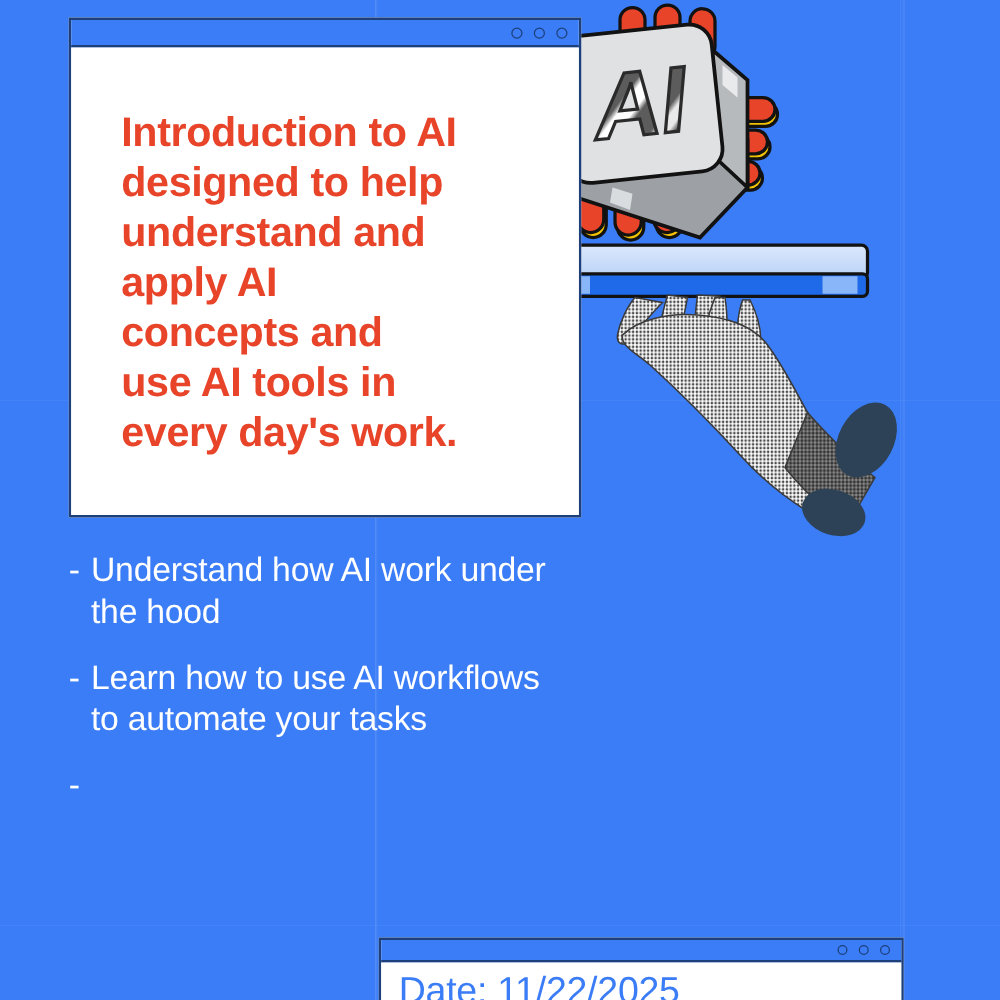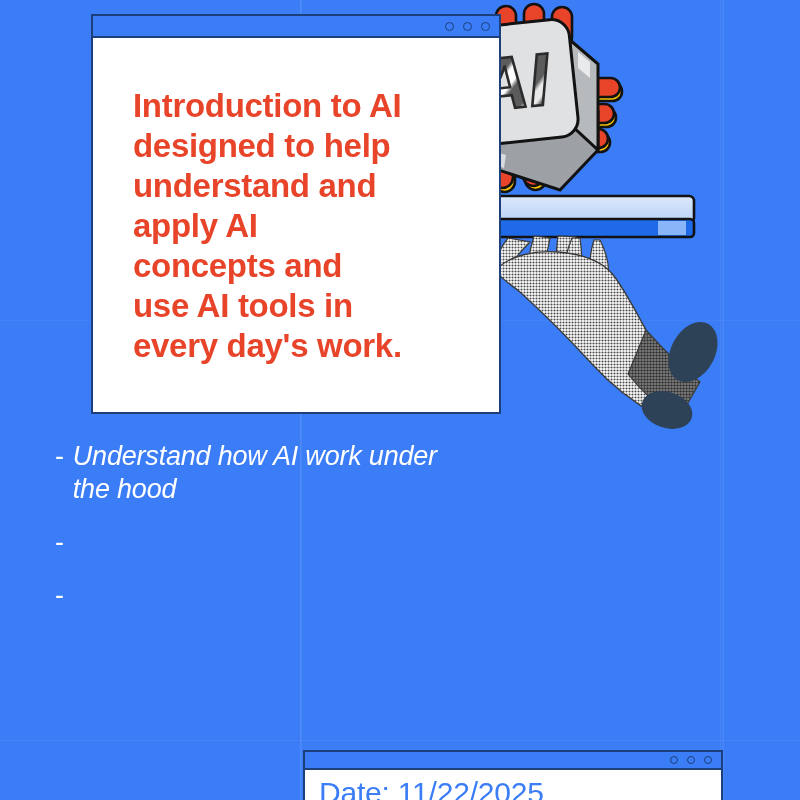--- a/index.html
+++ b/index.html
@@ -37,21 +37,20 @@
 
   
   .window-top {
     position: absolute;
     left: 55px;
     top: 14px;
     width: 410px;
     height: 400px;
     border: 2px solid #1d3f7a;
     background: #ffffff;
-    margin-left: 36px;
   }
   .titlebar {
     height: 22px;
     background: #3b7df7;
     border-bottom: 2px solid #1d3f7a;
     display: flex;
     align-items: center;
     justify-content: flex-end;
     padding-right: 9px;
     gap: 9px;
@@ -89,21 +88,21 @@
     font-size: 27px;
     line-height: 33px;
     margin-bottom: 20px;
     letter-spacing: -0.2px;
   }
   .bullet-mark {
     flex: 0 0 auto;
     margin-right: 9px;
     color: #ffffff;
   }
-  .bullet-text { white-space: pre-line; font-style: italic; }
+  .bullet-text { white-space: pre-line; }
 
   
   .window-bottom {
     position: absolute;
     left: 303px;
     top: 750px;
     width: 420px;
     height: 70px;
     border: 2px solid #1d3f7a;
     background: #ffffff;
@@ -266,20 +265,22 @@
 </div>
 
 <div class="bullets">
   <div class="bullet">
     <span class="bullet-mark">-</span>
     <span class="bullet-text">Understand how AI work under
  the hood</span>
   </div>
   <div class="bullet">
     <span class="bullet-mark">-</span>
+    <span class="bullet-text">Learn how to use AI workflows
+ to automate your tasks</span>
   </div>
   <div class="bullet">
     <span class="bullet-mark">-</span>
   </div>
 </div>
 
 <div class="window-bottom">
   <div class="titlebar">
     <span class="dot"></span>
     <span class="dot"></span>

